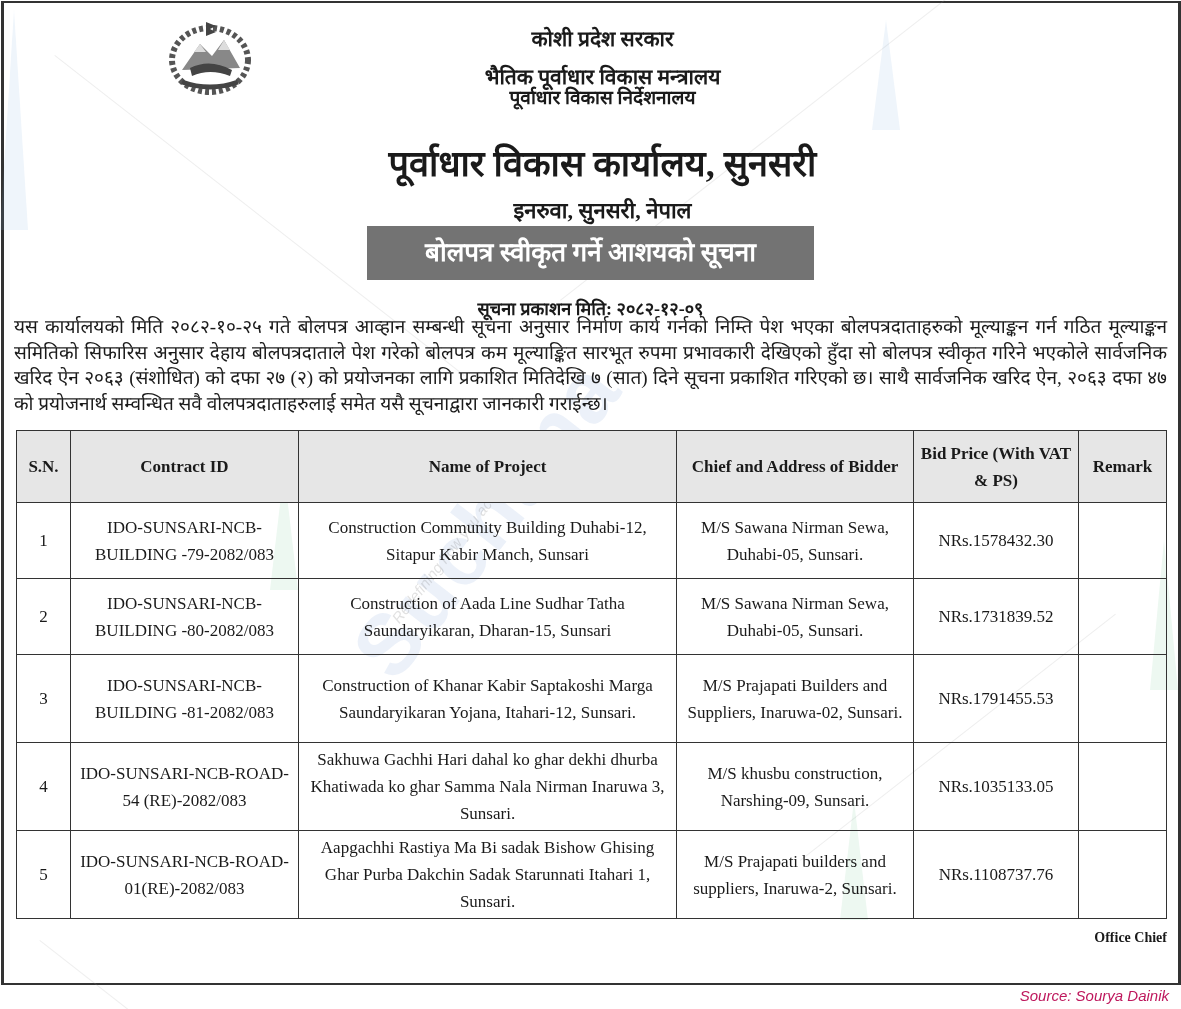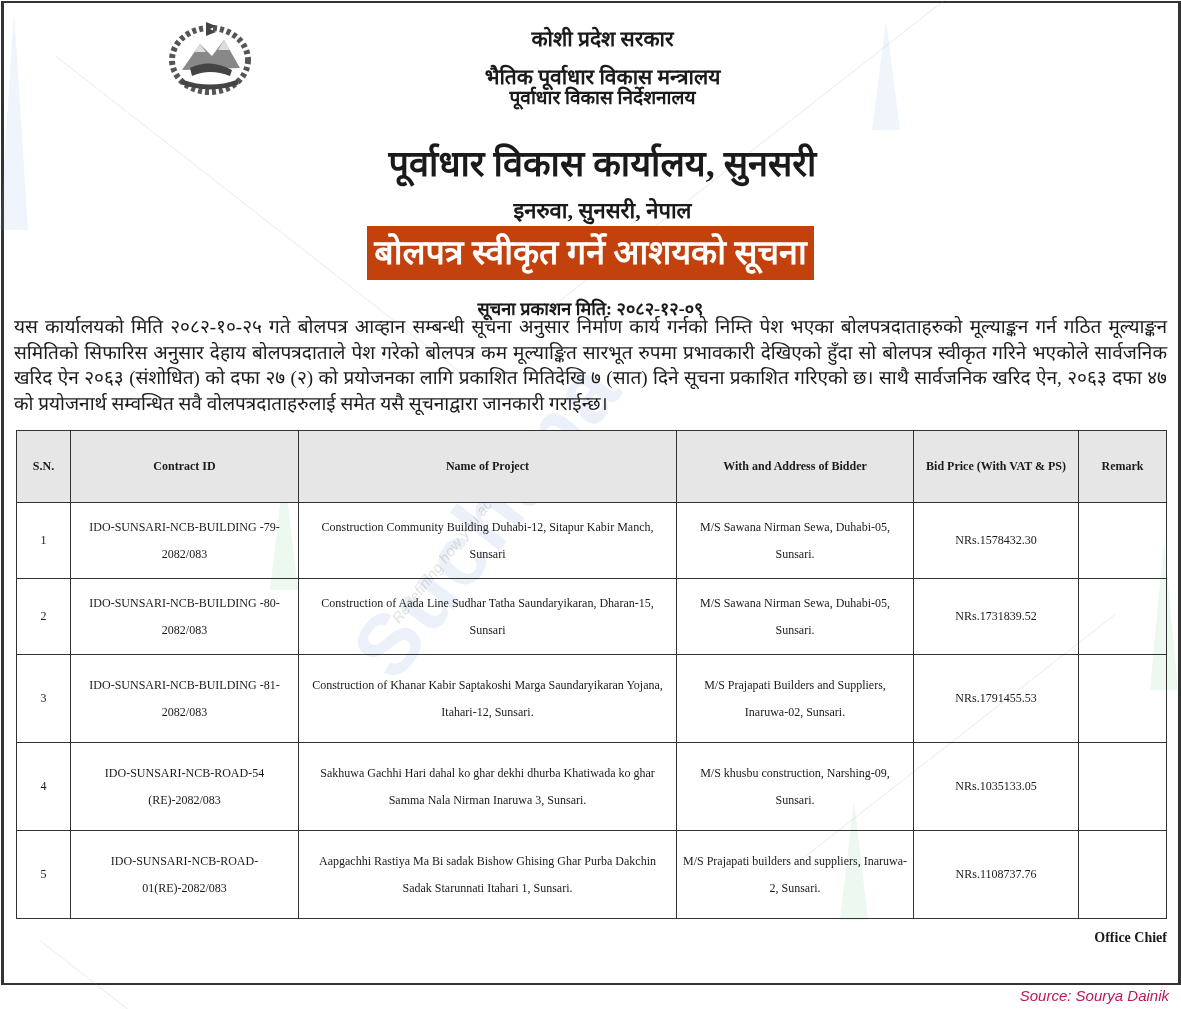--- a/index.html
+++ b/index.html
@@ -14,27 +14,27 @@
             font-style: italic; font-size: 15px; color: rgba(120,120,120,0.22); }
   .wm-line { position: absolute; height: 1px; background: rgba(160,160,160,0.18); transform-origin: 0 0; }
   .wm-arrow { position: absolute; width: 0; height: 0; border-left: 14px solid transparent; border-right: 14px solid transparent; }
   .emblem { position: absolute; left: 160px; top: 18px; width: 100px; height: 80px; }
   .hdr { position: absolute; left: 0; width: 1181px; text-align: center; font-weight: bold; padding-left: 12px; }
   .h1 { top: 24px; font-size: 21px; }
   .h2 { top: 62px; font-size: 21px; }
   .h3 { top: 84px; font-size: 19px; }
   .h4 { top: 138px; font-size: 36px; }
   .h5 { top: 194px; font-size: 22px; font-family: Liberation Serif, serif; }
-  .banner { position: absolute; left: 367px; top: 226px; width: 447px; height: 54px; background: #c2410c;
-            color: #fff; font-size: 34px; font-weight: bold; text-align: center; line-height: 54px; }
+  .banner { position: absolute; left: 367px; top: 226px; width: 447px; height: 54px; background: #737373;
+            color: #fff; font-size: 26px; font-weight: bold; text-align: center; line-height: 54px; }
   .pubdate { position: absolute; left: 0; top: 284px; width: 1181px; text-align: center; font-weight: bold; font-size: 18px; margin-top: 12px; }
   .para { position: absolute; left: 14px; top: 314px; width: 1153px; font-size: 19px; line-height: 25.5px;
           text-align: justify; text-align-last: left; }
   table.bids { position: absolute; left: 16px; top: 430px; width: 1150px; border-collapse: collapse;
-               font-size: 12px; table-layout: fixed; }
+               font-size: 17px; table-layout: fixed; }
   table.bids th, table.bids td { border: 1.5px solid #333; text-align: center; vertical-align: middle;
                padding: 2px 6px; line-height: 27px; }
   table.bids th { background: #e6e6e6; font-weight: bold; height: 67px; }
   .office-chief { position: absolute; right: 14px; top: 930px; font-weight: bold; font-size: 14px; }
   .source { position: absolute; right: 12px; top: 987px; font-family: "Liberation Sans", sans-serif;
             font-style: italic; font-size: 15px; color: #be185d; }
 </style>
 </head>
 <body>
 
@@ -84,21 +84,21 @@
       <col style="width:378px">
     <col style="width:237px">
       <col style="width:165px">
       <col style="width:88px">
   </colgroup>
   <thead>
     <tr>
       <th>S.N.</th>
       <th>Contract ID</th>
       <th>Name of Project</th>
-      <th>With and Address of Bidder</th>
+      <th>Chief and Address of Bidder</th>
       <th>Bid Price (With VAT &amp; PS)</th>
       <th>Remark</th>
     </tr>
   </thead>
   <tbody>
     <tr style="height:76px">
       <td>1</td>
       <td>IDO-SUNSARI-NCB-BUILDING -79-2082/083</td>
       <td>Construction Community Building Duhabi-12, Sitapur Kabir Manch, Sunsari</td>
       <td>M/S Sawana Nirman Sewa, Duhabi-05, Sunsari.</td>

